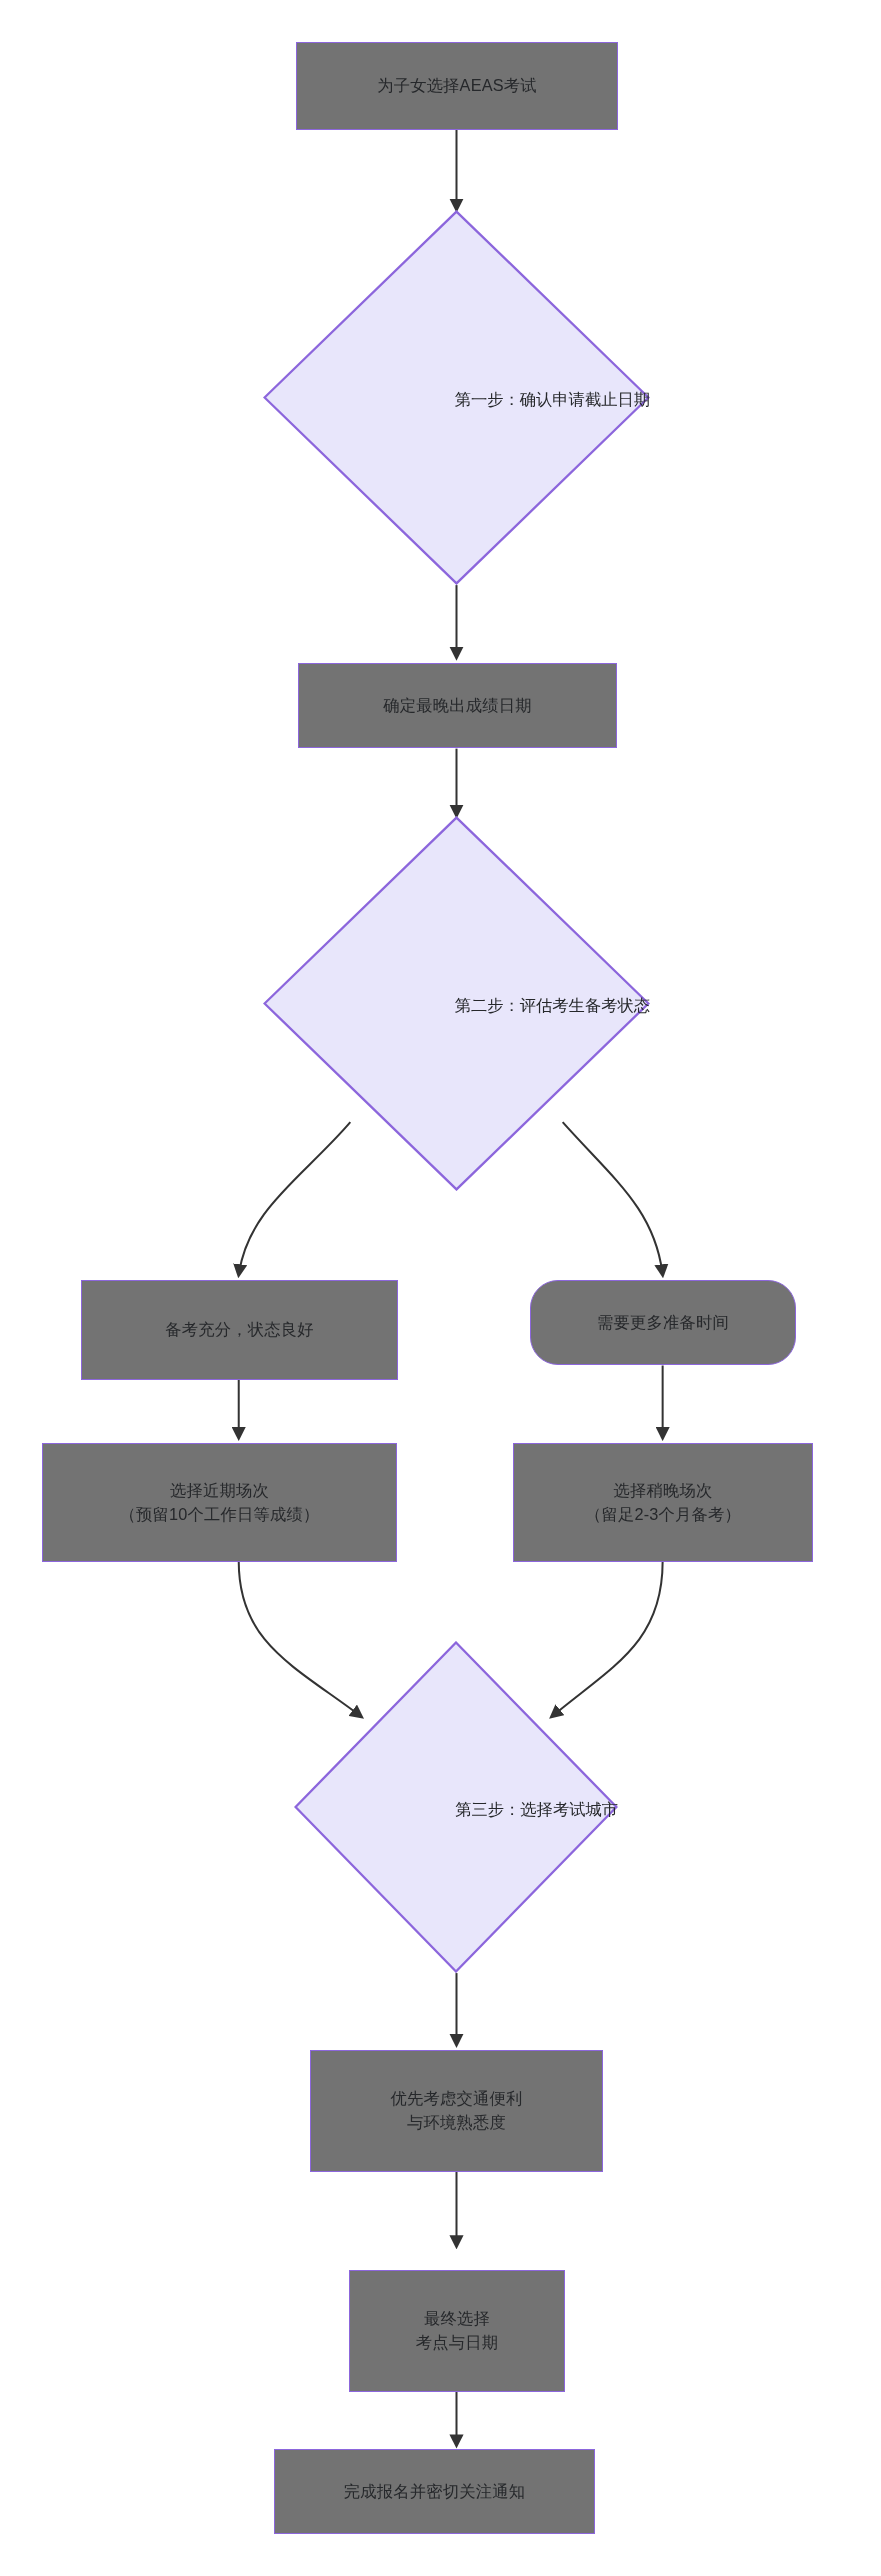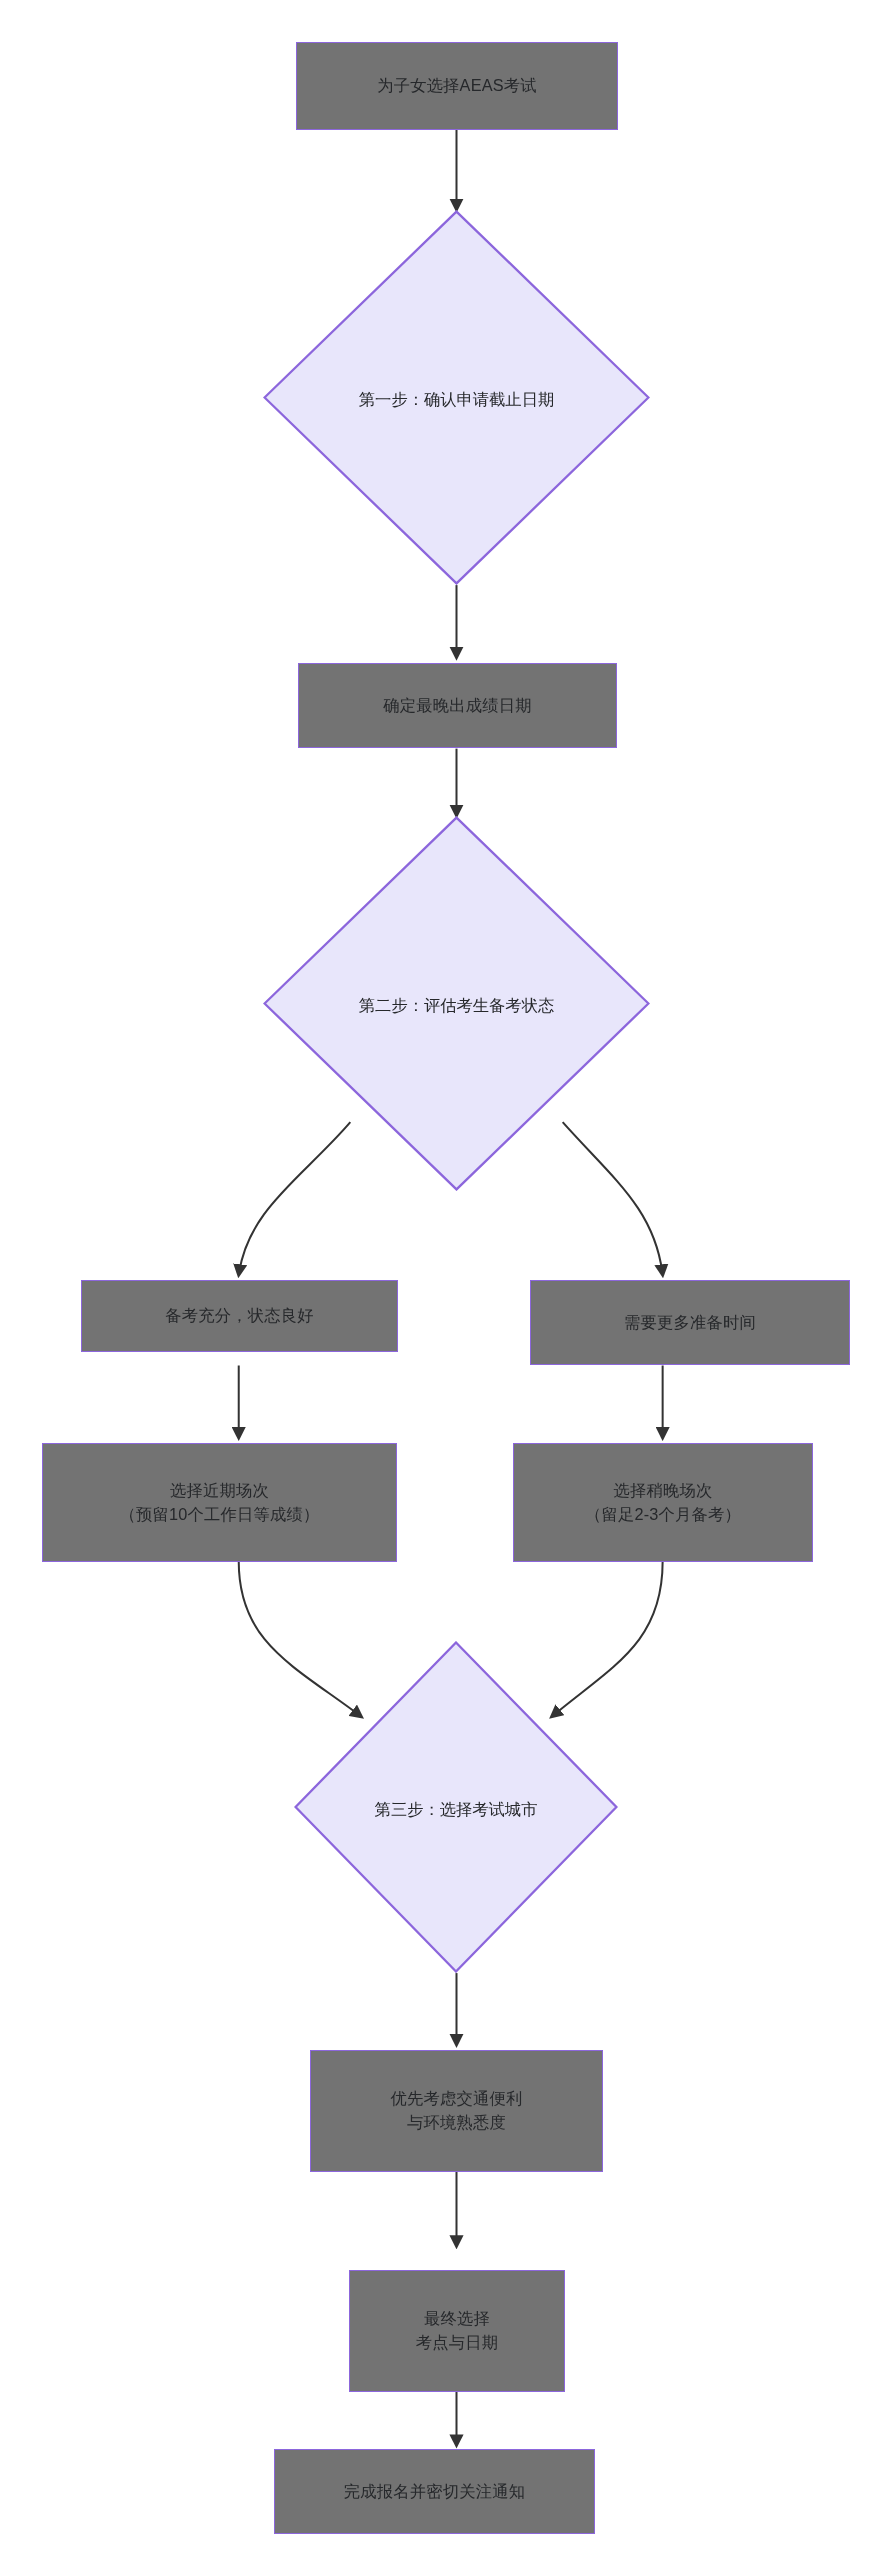--- a/index.html
+++ b/index.html
@@ -49,21 +49,21 @@
   .diamond-shape {
     position: absolute;
     left: 0; top: 0;
     width: 100%;
     height: 100%;
   }
   .diamond-label {
     position: absolute;
     left: 0;
     width: 100%;
-    text-align: center;
+    text-align: right;
     color: #26282b;
     font-size: 16.3px;
     line-height: 1.45;
     white-space: nowrap;
   }
   .node-text {
     display: block;
     white-space: pre-line;
   }
 </style>
@@ -119,25 +119,25 @@
     <span class="node-text">确定最晚出成绩日期</span>
   </div>
 
   <div class="node-diamond-wrap" style="left:263px; top:816px; width:387px; height:375px;">
     <svg class="diamond-shape" viewBox="0 0 500 484" preserveAspectRatio="none">
       <polygon points="250,2 498,242 250,482 2,242" fill="#e8e6fb" stroke="#8c66dc" stroke-width="3"></polygon>
     </svg>
     <div class="diamond-label" style="top:178px;">第二步：评估考生备考状态</div>
   </div>
 
-  <div class="node node-rect" style="left:81px; top:1280px; width:317px; height:72px;">
+  <div class="node node-rect" style="left:81px; top:1280px; width:317px; height:100px;">
     <span class="node-text">备考充分，状态良好</span>
   </div>
 
-  <div class="node node-rect" style="left:530px; top:1280px; width:320px; height:85px;">
+  <div class="node node-rect" style="left:530px; top:1280px; width:266px; height:85px;border-radius:28px;">
     <span class="node-text">需要更多准备时间</span>
   </div>
 
   <div class="node node-rect" style="left:42px; top:1443px; width:355px; height:119px;">
     <span class="node-text">选择近期场次
 （预留10个工作日等成绩）</span>
   </div>
 
   <div class="node node-rect" style="left:513px; top:1443px; width:300px; height:119px;">
     <span class="node-text">选择稍晚场次

